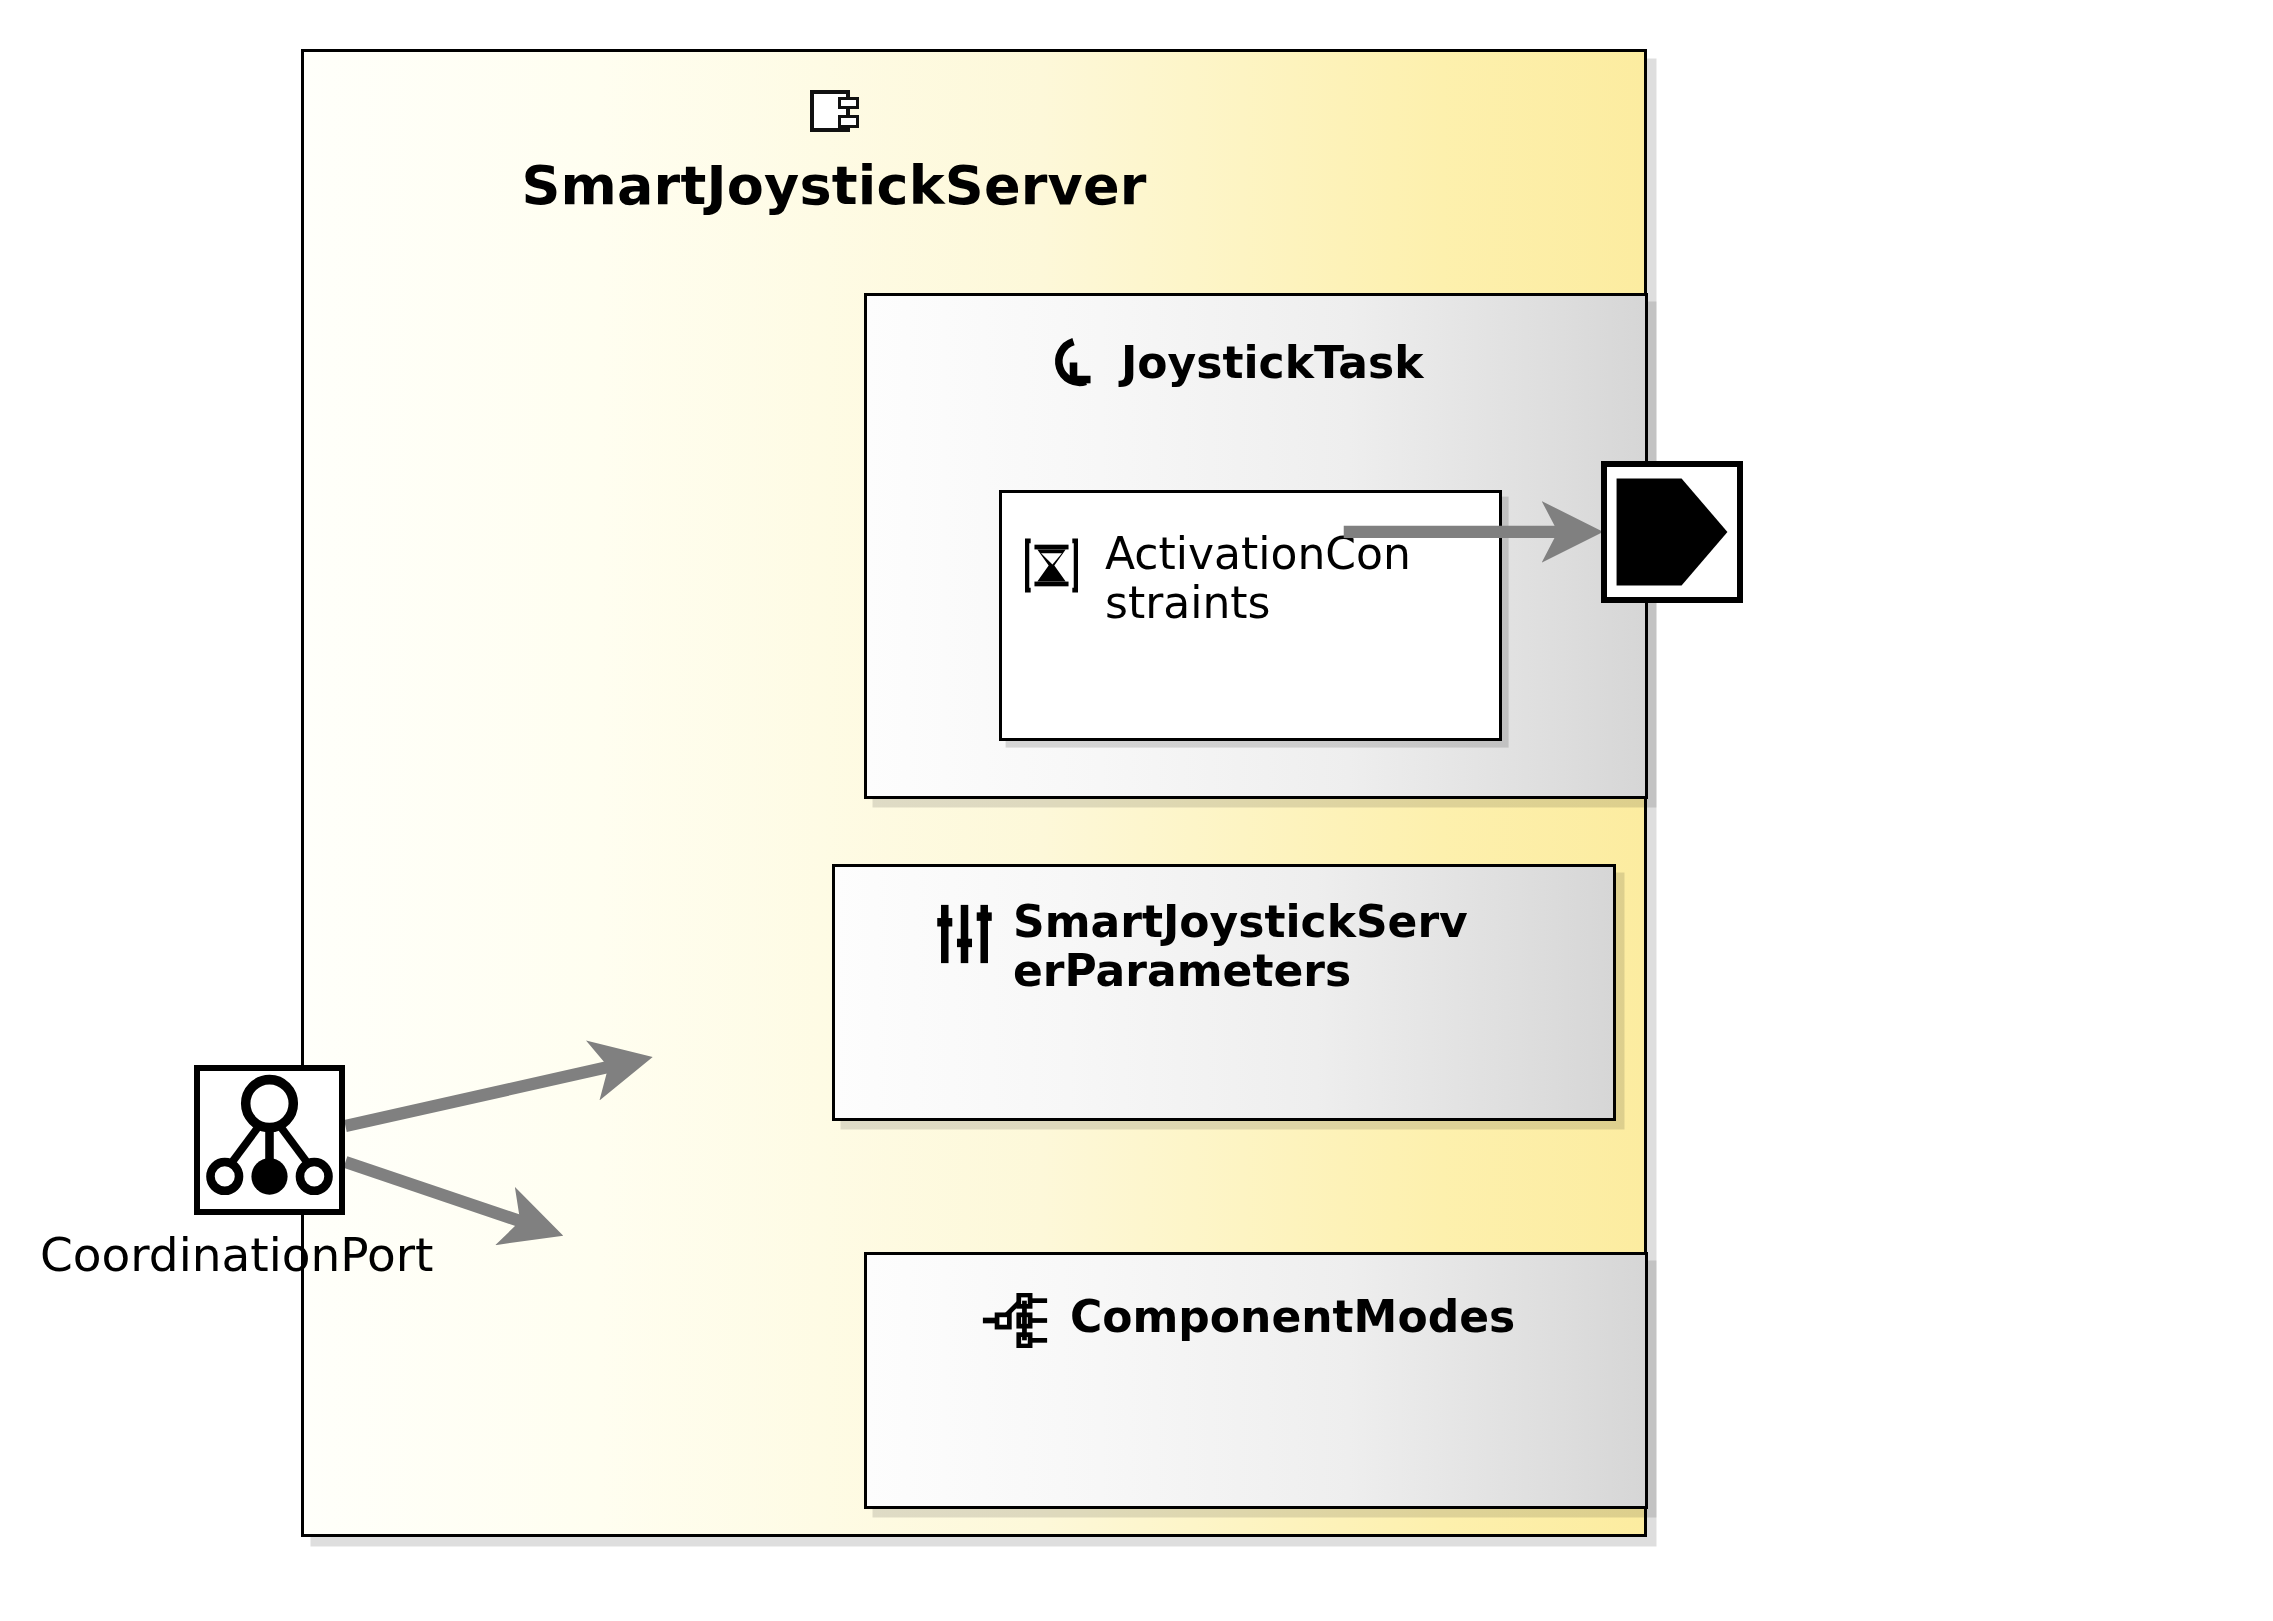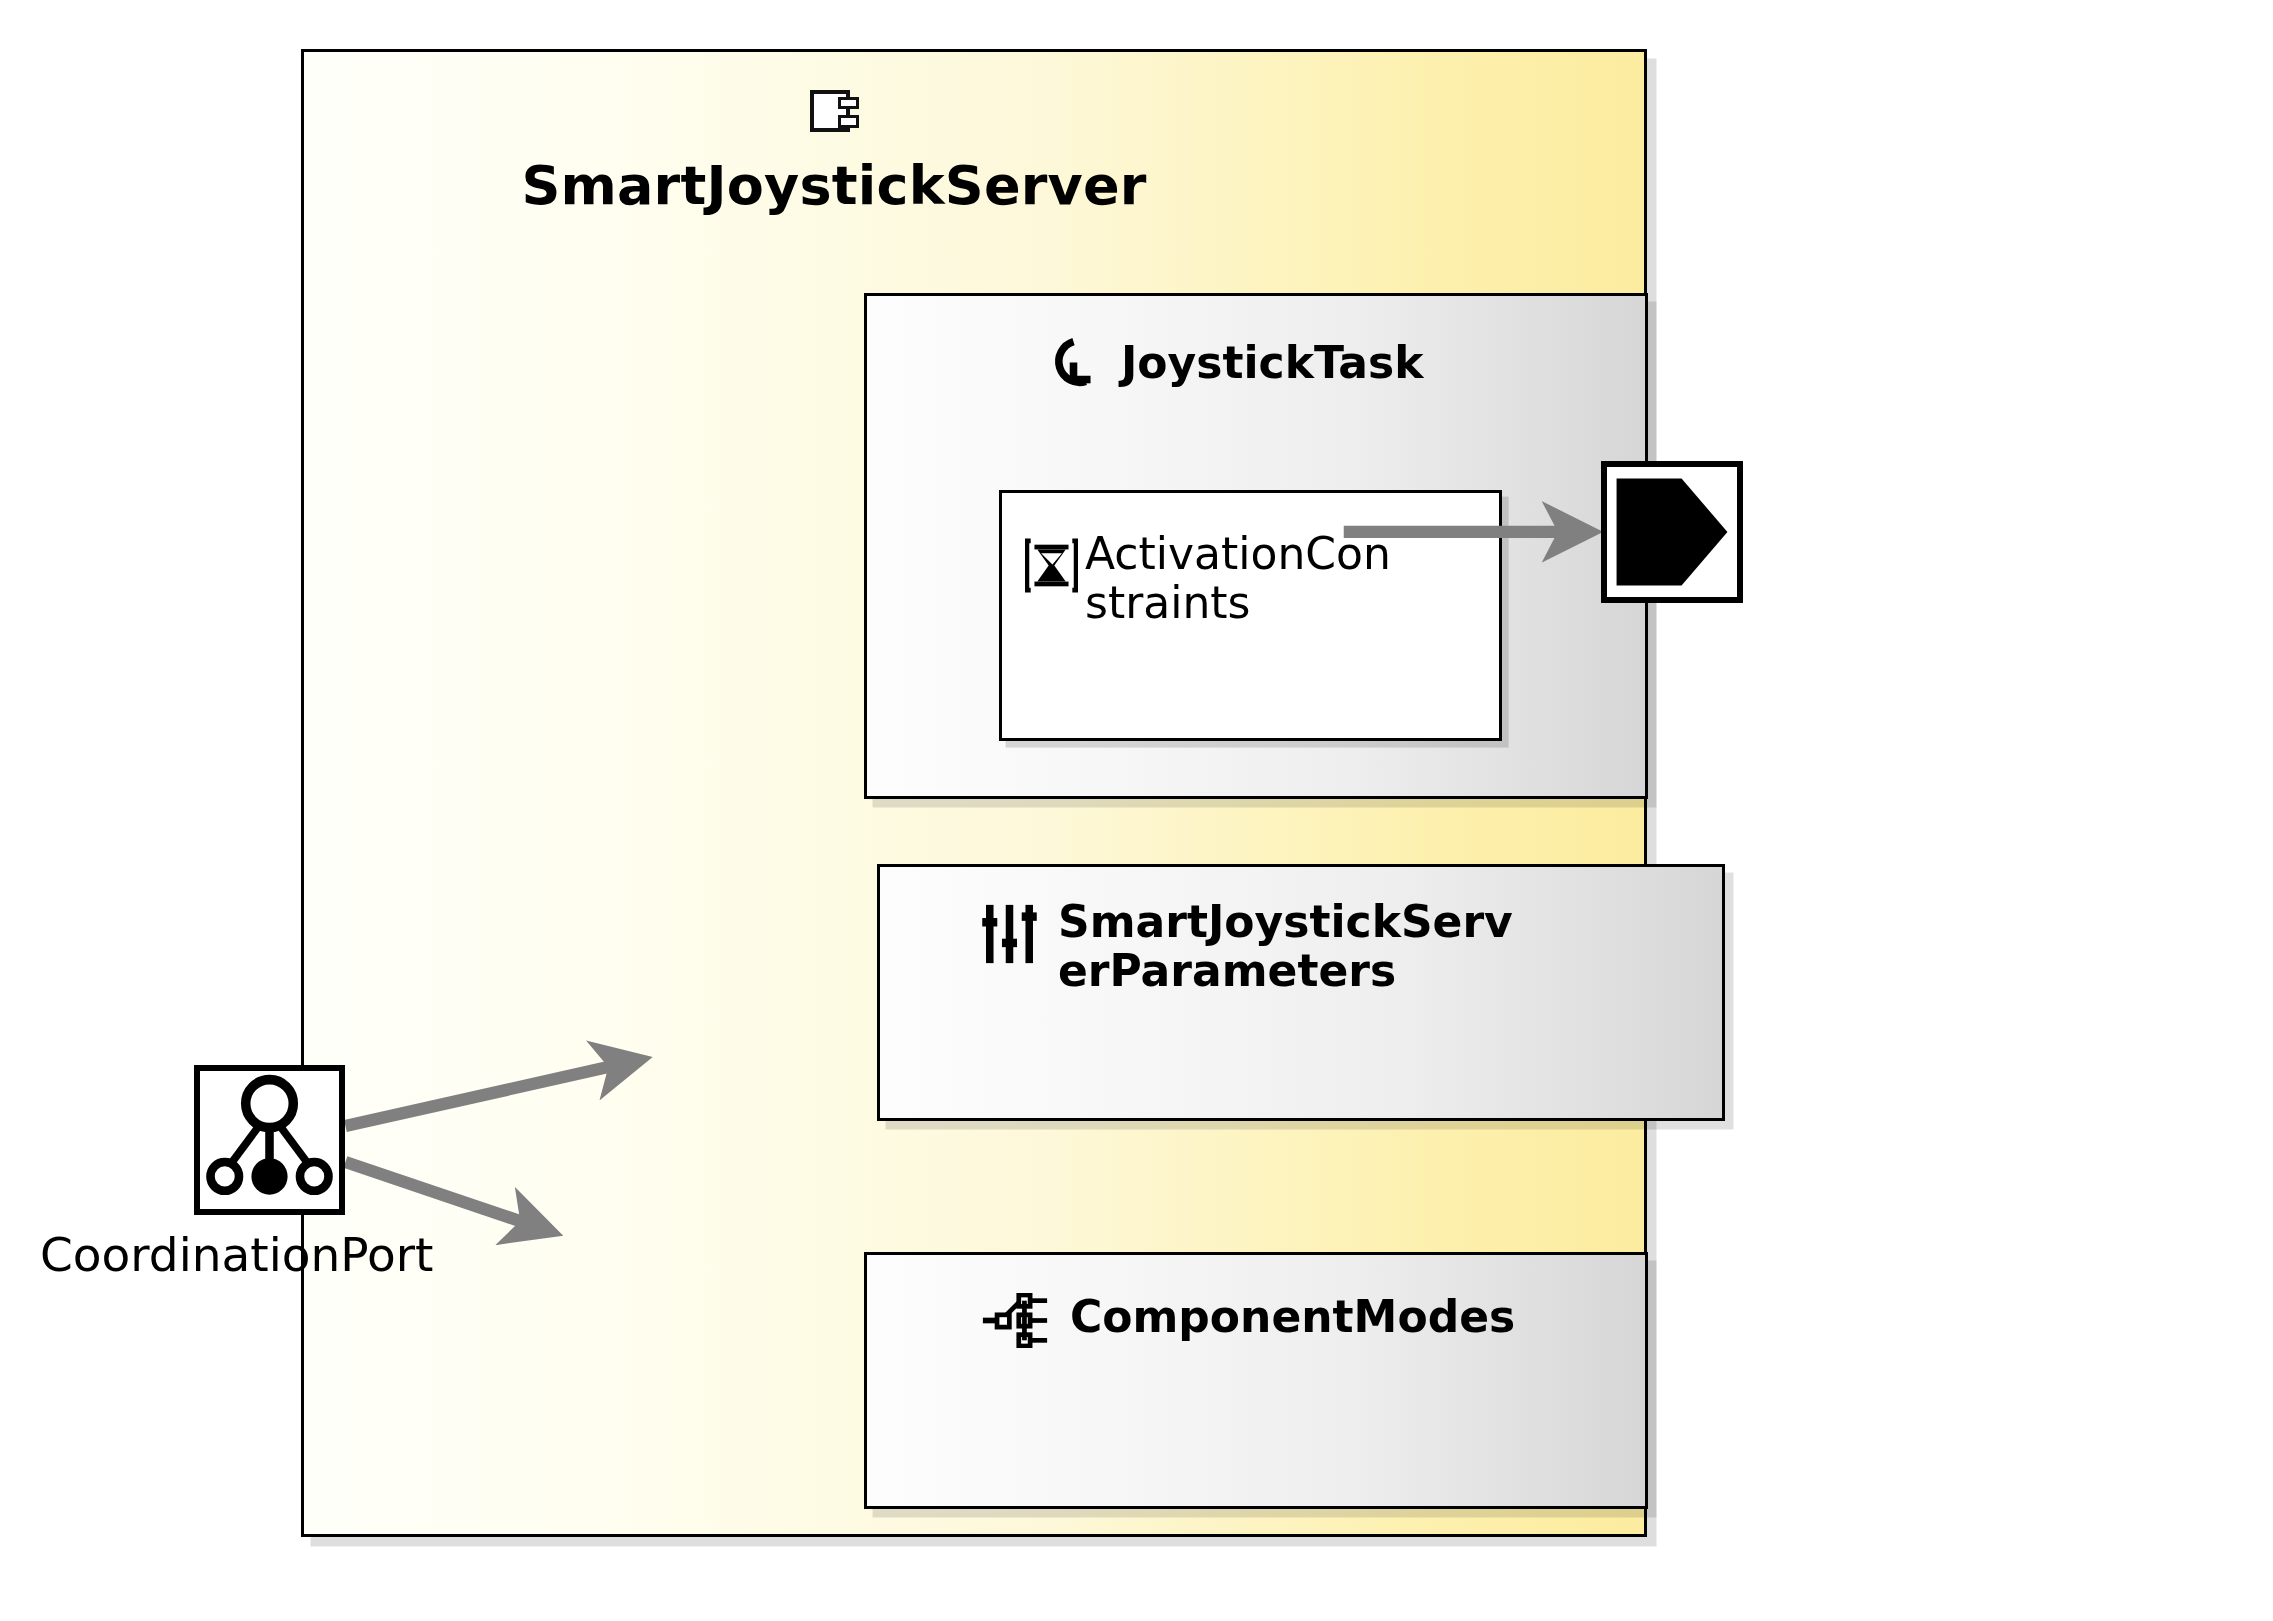--- a/index.html
+++ b/index.html
@@ -136,44 +136,44 @@
     border: 3.8px solid #000000;
     box-sizing: border-box;
     box-shadow: 6.6px 6.6px 0 0 rgba(0,0,0,0.14);
   }
   #activation-row {
     position: absolute;
     left: 23px;
     top: 36px;
     display: flex;
     align-items: flex-start;
-    gap: 7px;
+    gap: 27px;
     width: 464px;
   }
   .activation-label {
     font-size: 44px;
     font-weight: normal;
     color: #000;
     line-height: 1.12;
     width: 312px;
     word-break: break-all;
   }
   .icon-hourglass {
     position: relative;
     width: 53px;
     height: 57px;
     flex: 0 0 auto;
     margin-top: 7.6px;
   }
 
   
   #parameters-box {
-    left: 573px;
+    left: 528px;
     top: 812px;
-    width: 848px;
+    width: 784px;
     height: 257px;
   }
   #parameters-title {
     left: 102px;
     top: 30px;
   }
   .param-label {
     font-size: 44px;
     font-weight: bold;
     line-height: 1.12;

